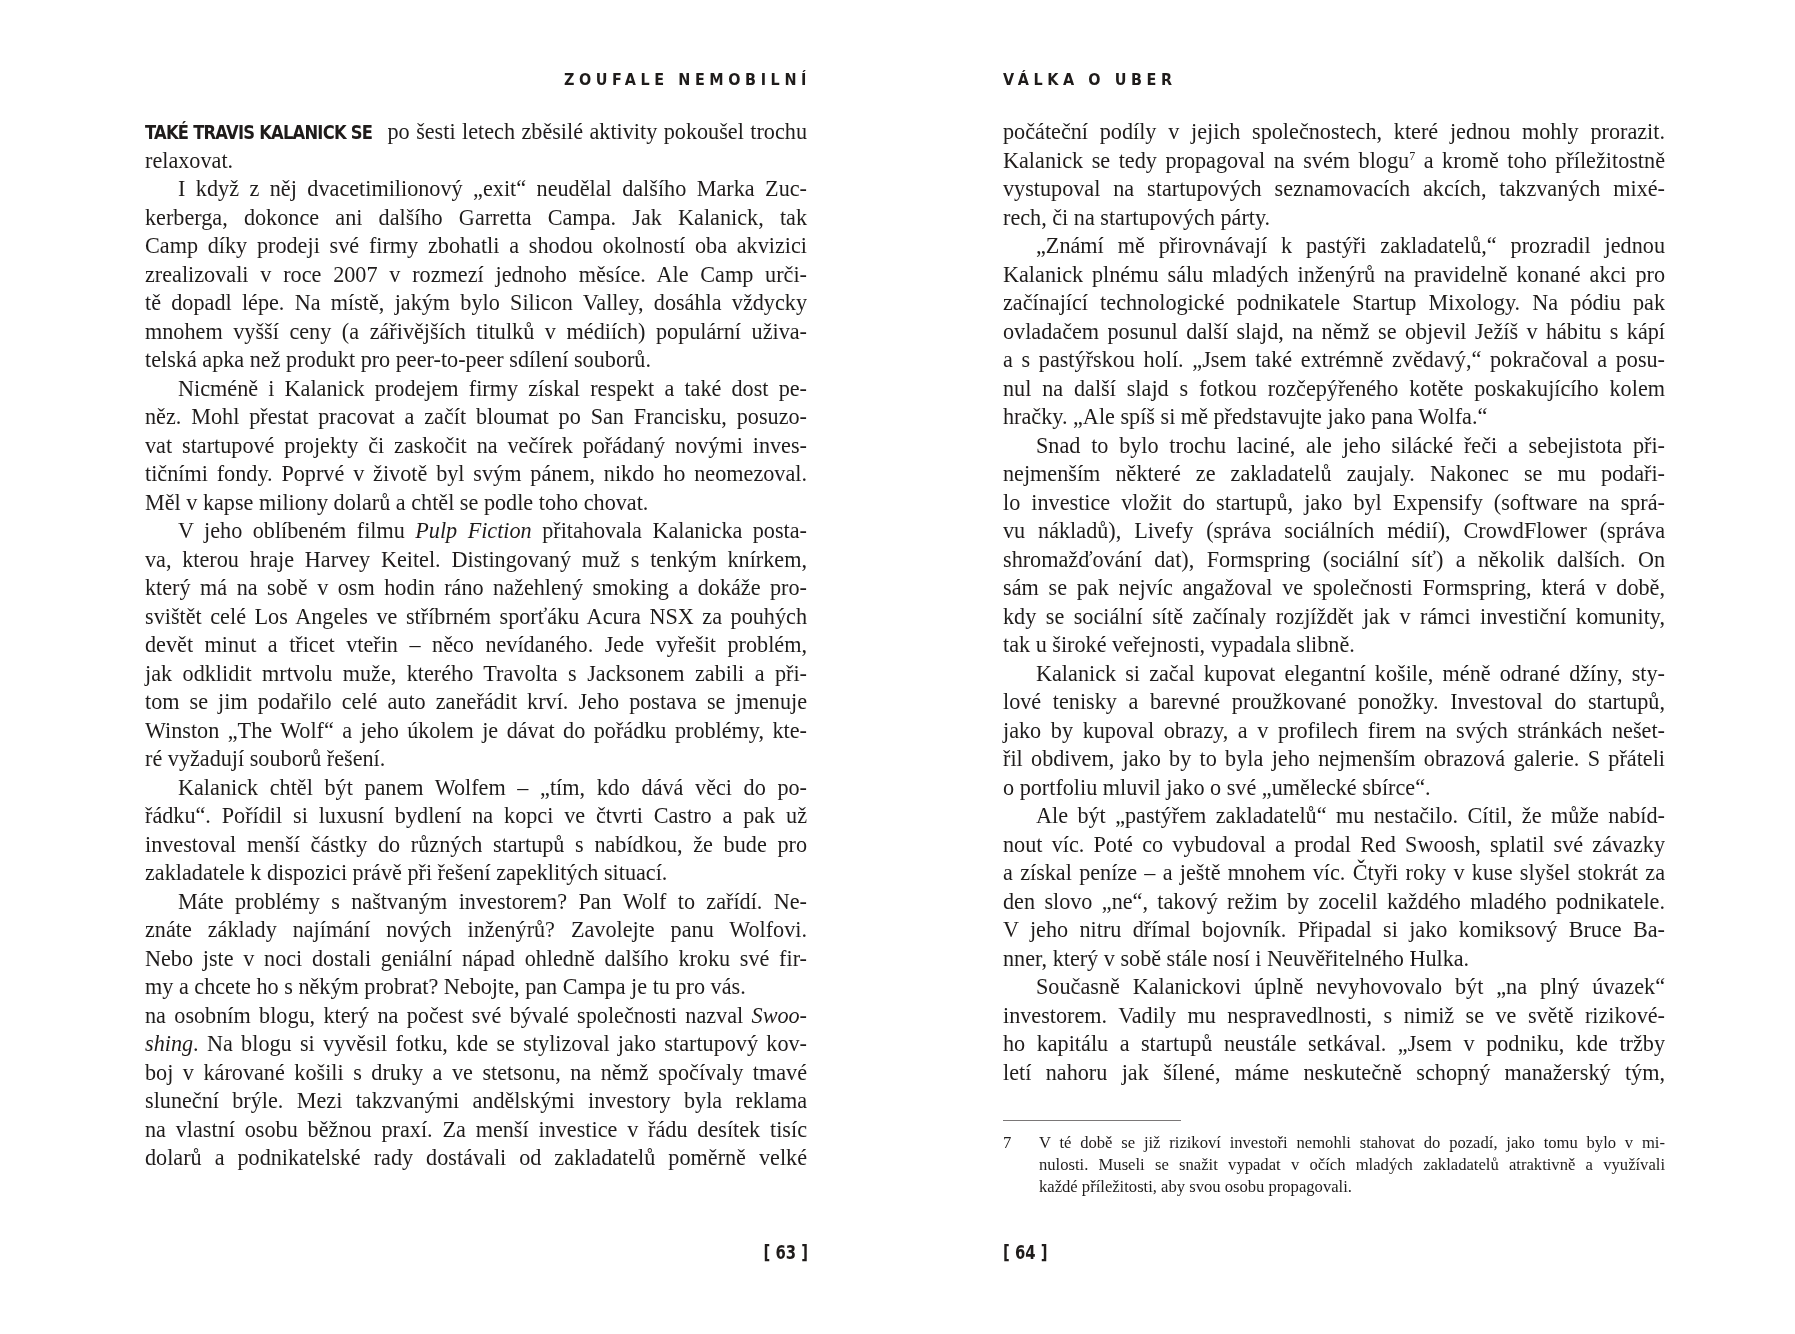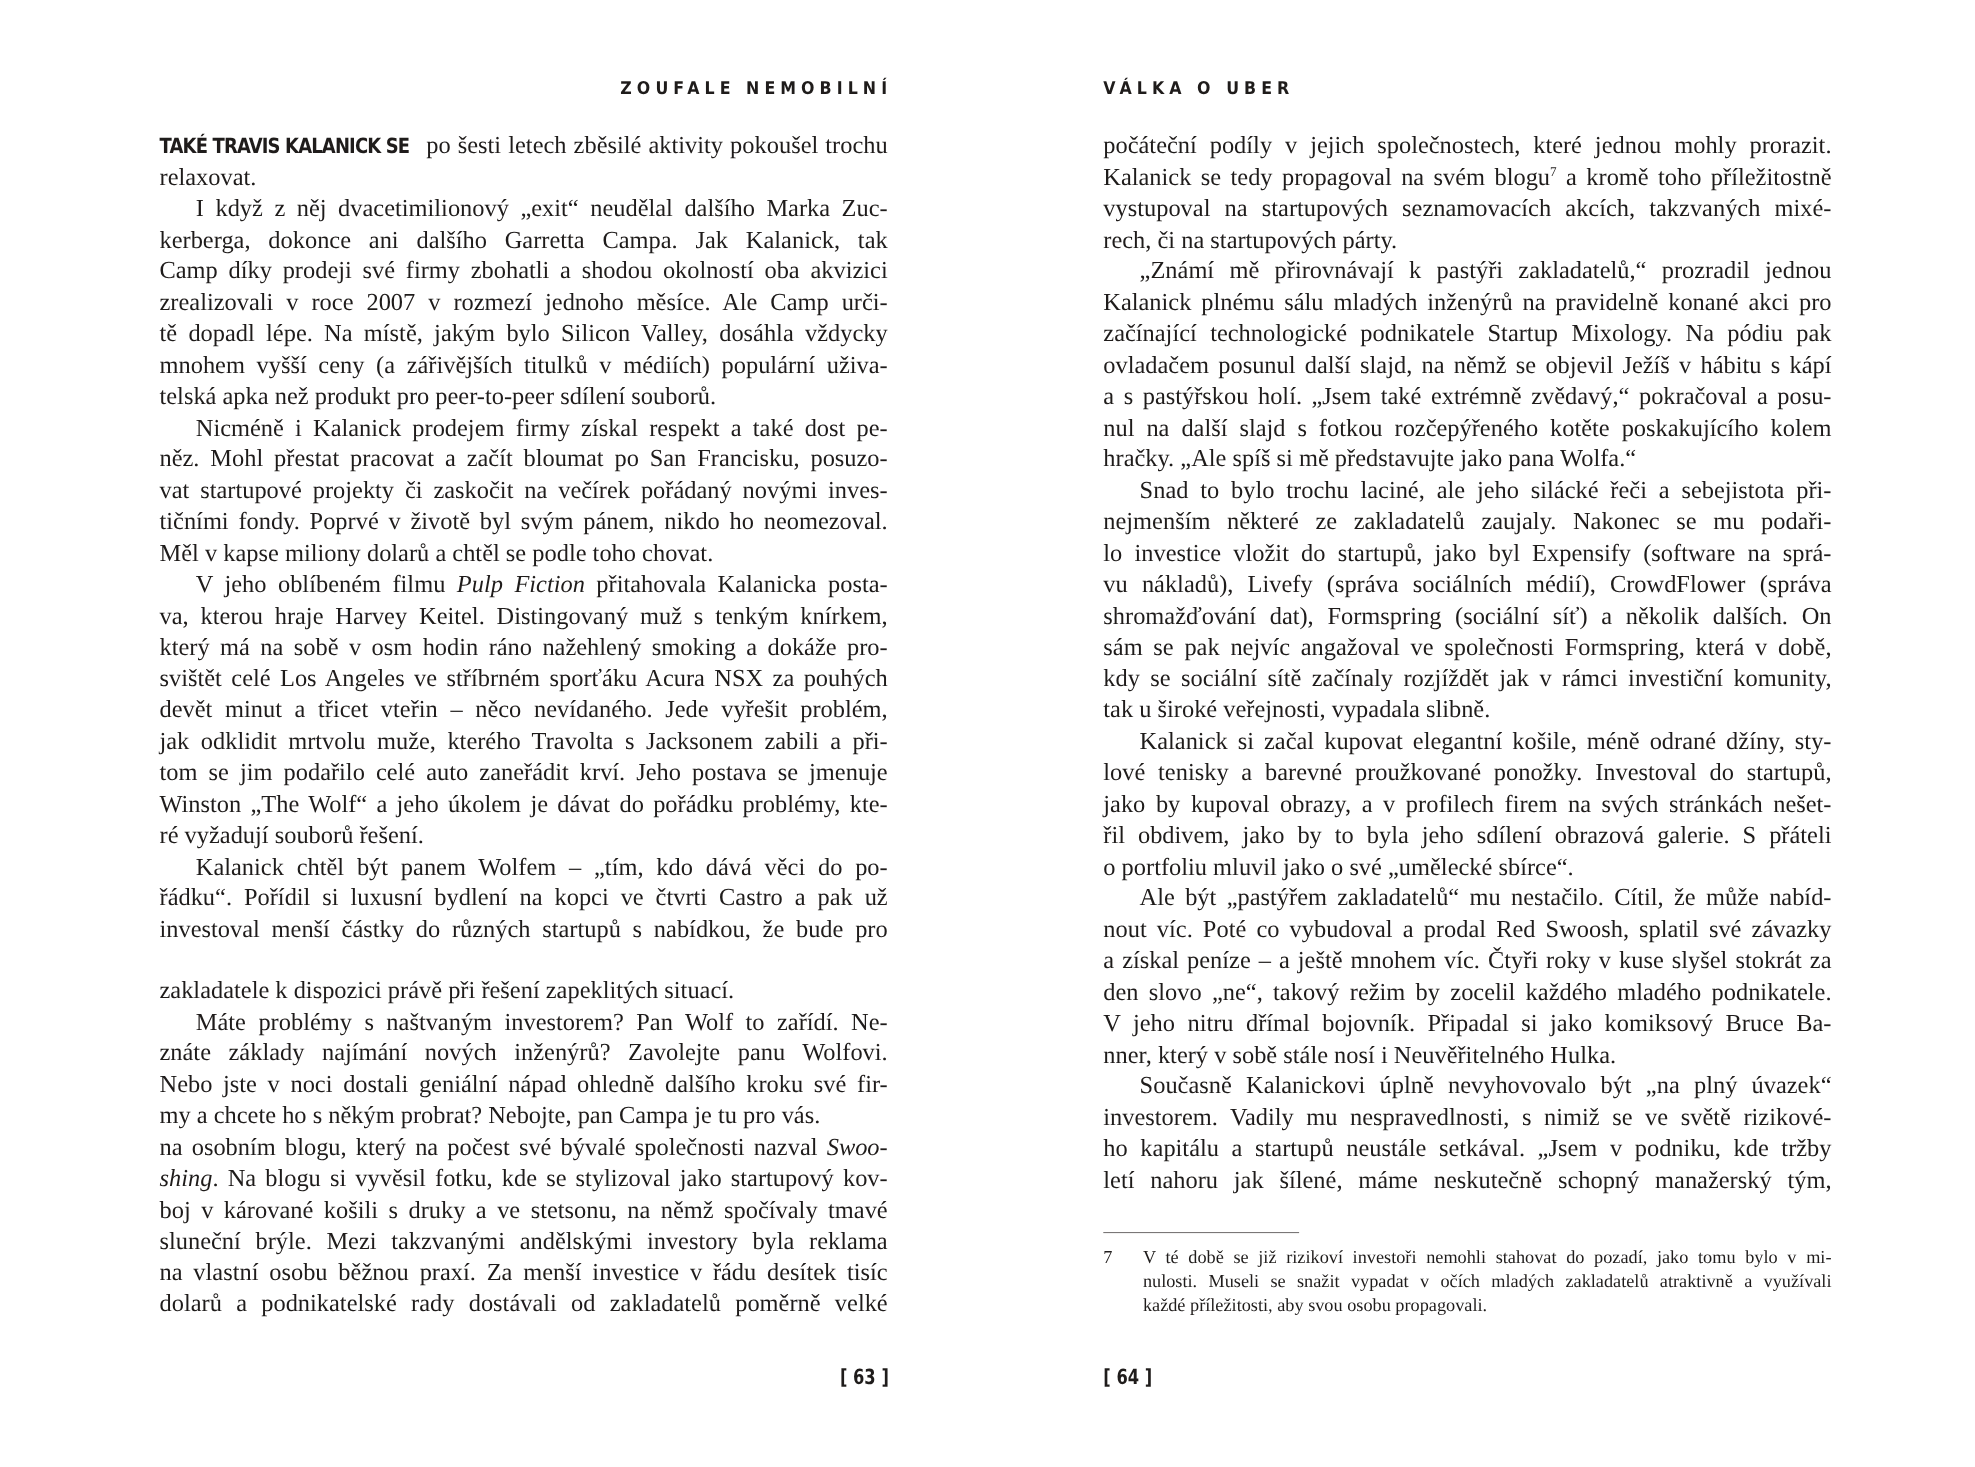--- a/index.html
+++ b/index.html
@@ -69,21 +69,21 @@
     <span class="line" style="white-space: pre;">který má na sobě v osm hodin ráno nažehlený smoking a dokáže pro-</span>
     <span class="line" style="white-space: pre;">svištět celé Los Angeles ve stříbrném sporťáku Acura NSX za pouhých</span>
     <span class="line" style="white-space: pre;">devět minut a třicet vteřin – něco nevídaného. Jede vyřešit problém,</span>
     <span class="line" style="white-space: pre;">jak odklidit mrtvolu muže, kterého Travolta s Jacksonem zabili a při-</span>
     <span class="line" style="white-space: pre;">tom se jim podařilo celé auto zaneřádit krví. Jeho postava se jmenuje</span>
     <span class="line" style="white-space: pre;">Winston „The Wolf“ a jeho úkolem je dávat do pořádku problémy, kte-</span>
     <span class="line last" style="white-space: pre;">ré vyžadují souborů řešení.</span>
     <span class="line indent" style="white-space: pre;">Kalanick chtěl být panem Wolfem – „tím, kdo dává věci do po-</span>
     <span class="line" style="white-space: pre;">řádku“. Pořídil si luxusní bydlení na kopci ve čtvrti Castro a pak už</span>
     <span class="line" style="white-space: pre;">investoval menší částky do různých startupů s nabídkou, že bude pro</span>
-    <span class="line last" style="white-space: pre; margin-top: 27px;">zakladatele k dispozici právě při řešení zapeklitých situací.</span>
+    <span class="line last" style="white-space: pre;">zakladatele k dispozici právě při řešení zapeklitých situací.</span>
     <span class="line indent" style="white-space: pre;">Máte problémy s naštvaným investorem? Pan Wolf to zařídí. Ne-</span>
     <span class="line" style="white-space: pre;">znáte základy najímání nových inženýrů? Zavolejte panu Wolfovi.</span>
     <span class="line" style="white-space: pre;">Nebo jste v noci dostali geniální nápad ohledně dalšího kroku své fir-</span>
     <span class="line last" style="white-space: pre;">my a chcete ho s někým probrat? Nebojte, pan Campa je tu pro vás.</span>
     <span class="line" style="white-space: pre;"><span>na osobním blogu, který na počest své bývalé společnosti nazval </span><em>Swoo-</em></span>
     <span class="line" style="white-space: pre;"><em>shing</em><span>. Na blogu si vyvěsil fotku, kde se stylizoval jako startupový kov-</span></span>
     <span class="line" style="white-space: pre;">boj v kárované košili s druky a ve stetsonu, na němž spočívaly tmavé</span>
     <span class="line" style="white-space: pre;">sluneční brýle. Mezi takzvanými andělskými investory byla reklama</span>
     <span class="line" style="white-space: pre;">na vlastní osobu běžnou praxí. Za menší investice v řádu desítek tisíc</span>
     <span class="line" style="white-space: pre;">dolarů a podnikatelské rady dostávali od zakladatelů poměrně velké</span>
@@ -109,21 +109,21 @@
     <span class="line" style="white-space: pre;">nejmenším některé ze zakladatelů zaujaly. Nakonec se mu podaři-</span>
     <span class="line" style="white-space: pre;">lo investice vložit do startupů, jako byl Expensify (software na sprá-</span>
     <span class="line" style="white-space: pre;">vu nákladů), Livefy (správa sociálních médií), CrowdFlower (správa</span>
     <span class="line" style="white-space: pre;">shromažďování dat), Formspring (sociální síť) a několik dalších. On</span>
     <span class="line" style="white-space: pre;">sám se pak nejvíc angažoval ve společnosti Formspring, která v době,</span>
     <span class="line" style="white-space: pre;">kdy se sociální sítě začínaly rozjíždět jak v rámci investiční komunity,</span>
     <span class="line last" style="white-space: pre;">tak u široké veřejnosti, vypadala slibně.</span>
     <span class="line indent" style="white-space: pre;">Kalanick si začal kupovat elegantní košile, méně odrané džíny, sty-</span>
     <span class="line" style="white-space: pre;">lové tenisky a barevné proužkované ponožky. Investoval do startupů,</span>
     <span class="line" style="white-space: pre;">jako by kupoval obrazy, a v profilech firem na svých stránkách nešet-</span>
-    <span class="line" style="white-space: pre;">řil obdivem, jako by to byla jeho sdílení obrazová galerie. S přáteli</span>
+    <span class="line" style="white-space: pre;">řil obdivem, jako by to byla jeho nejmenším obrazová galerie. S přáteli</span>
     <span class="line last" style="white-space: pre;">o portfoliu mluvil jako o své „umělecké sbírce“.</span>
     <span class="line indent" style="white-space: pre;">Ale být „pastýřem zakladatelů“ mu nestačilo. Cítil, že může nabíd-</span>
     <span class="line" style="white-space: pre;">nout víc. Poté co vybudoval a prodal Red Swoosh, splatil své závazky</span>
     <span class="line" style="white-space: pre;">a získal peníze – a ještě mnohem víc. Čtyři roky v kuse slyšel stokrát za</span>
     <span class="line" style="white-space: pre;">den slovo „ne“, takový režim by zocelil každého mladého podnikatele.</span>
     <span class="line" style="white-space: pre;">V jeho nitru dřímal bojovník. Připadal si jako komiksový Bruce Ba-</span>
     <span class="line last" style="white-space: pre;">nner, který v sobě stále nosí i Neuvěřitelného Hulka.</span>
     <span class="line indent" style="white-space: pre;">Současně Kalanickovi úplně nevyhovovalo být „na plný úvazek“</span>
     <span class="line" style="white-space: pre;">investorem. Vadily mu nespravedlnosti, s nimiž se ve světě rizikové-</span>
     <span class="line" style="white-space: pre;">ho kapitálu a startupů neustále setkával. „Jsem v podniku, kde tržby</span>

